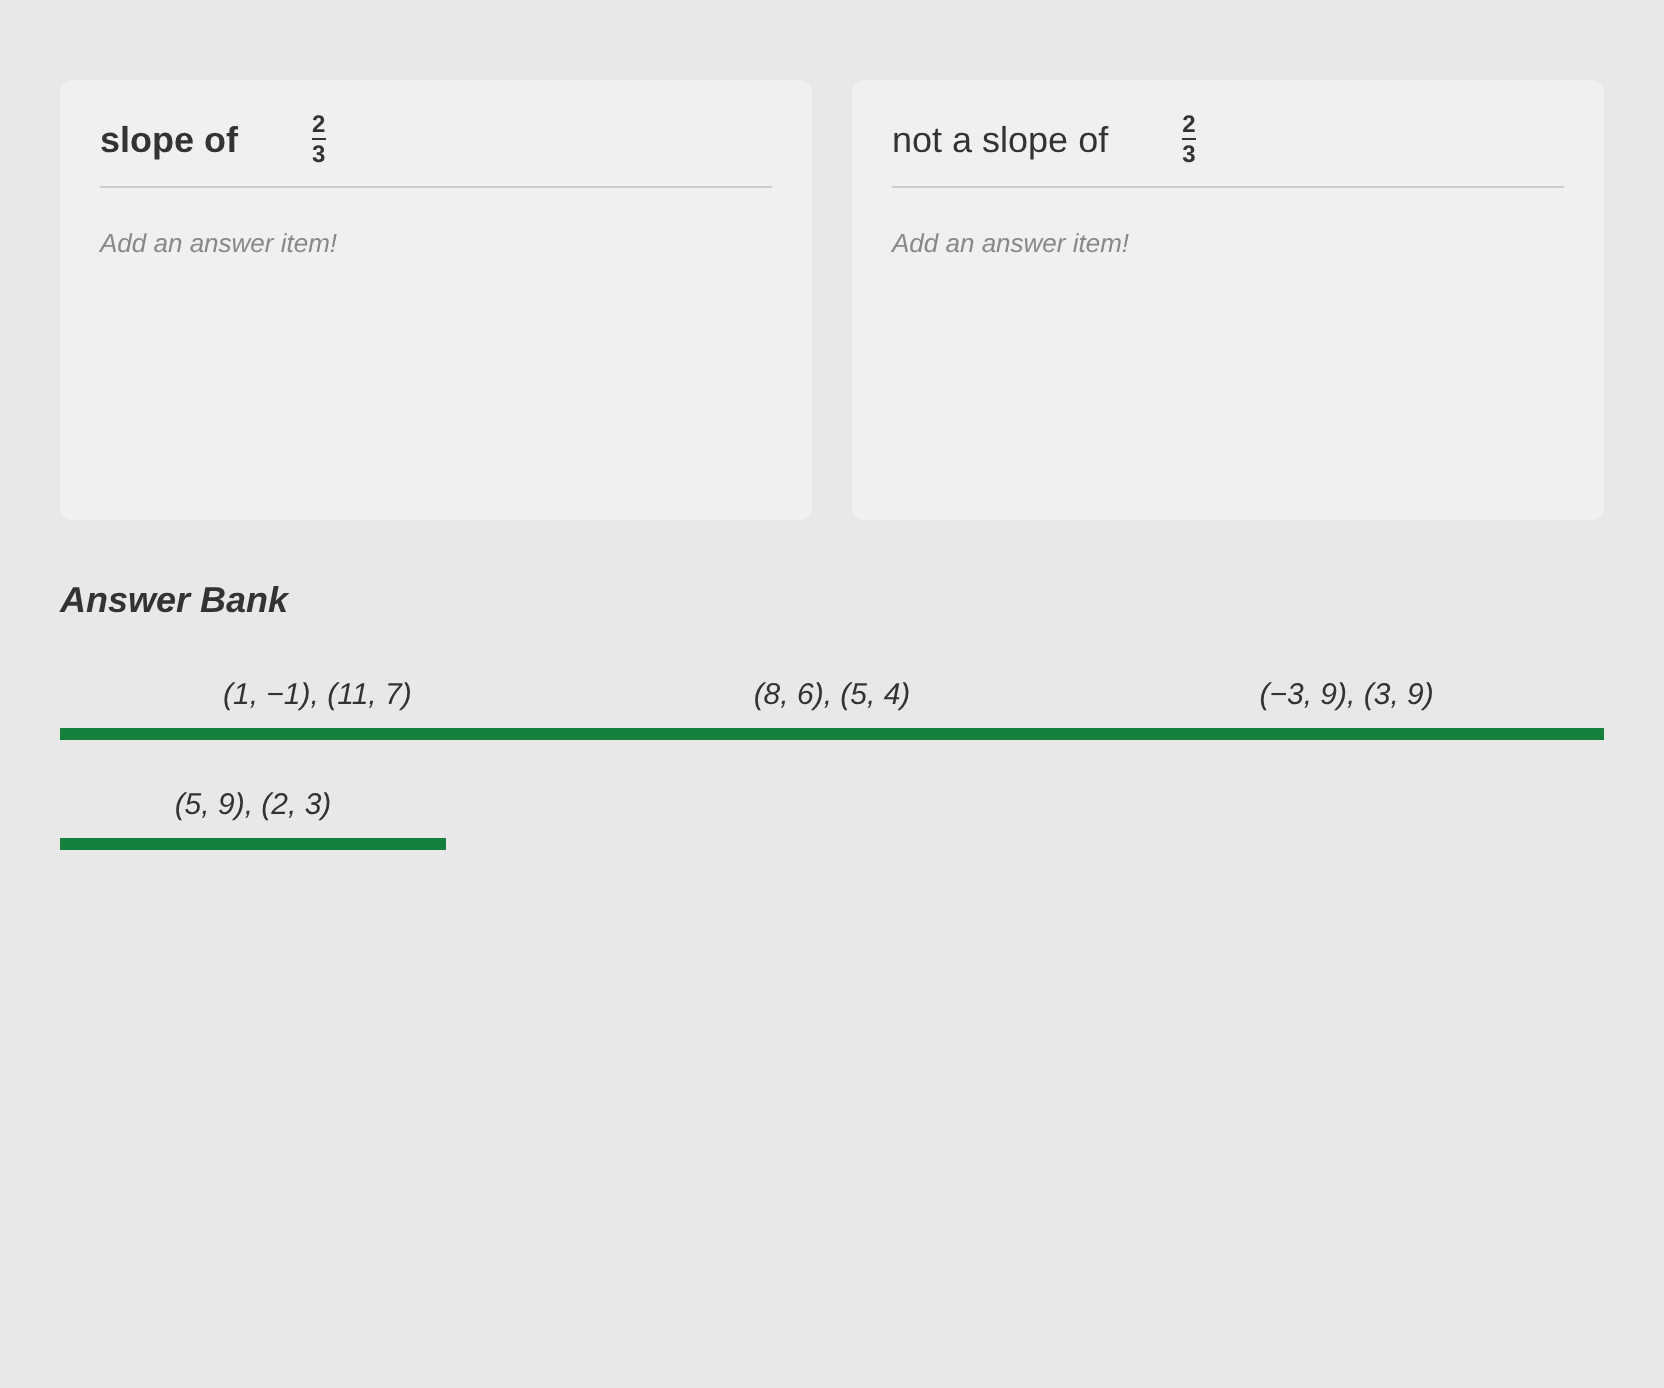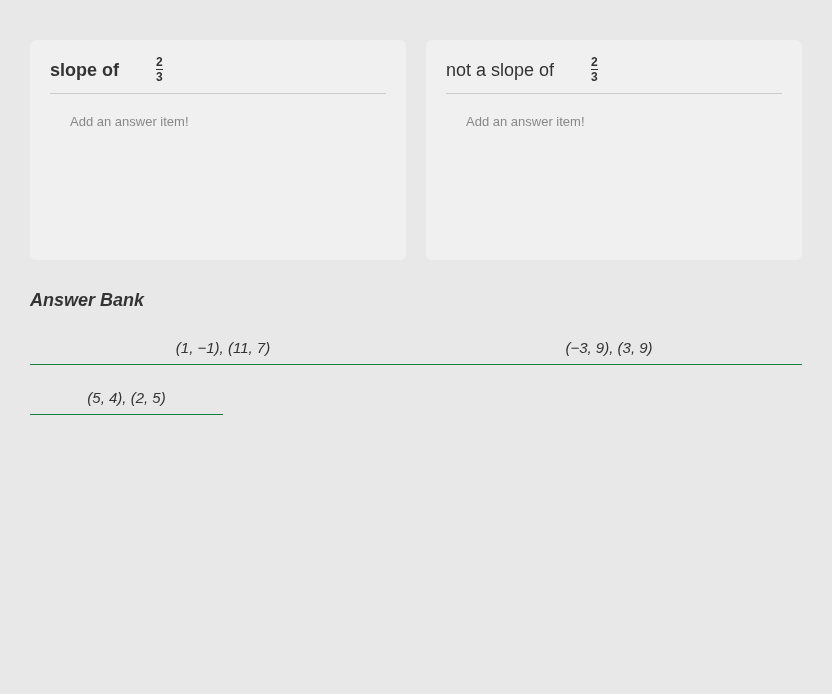--- a/index.html
+++ b/index.html
@@ -76,21 +76,21 @@
     .column-divider {
       width: 100%;
       height: 1px;
       background-color: #ccc;
       margin: 10px 0 20px 0;
     }
 
     .add-answer-text {
       font-size: 13px;
       color: #888;
-      margin-left: 20px;
+      font-style: italic;
     }
 
     .answer-bank-section {
       margin-top: 30px;
       padding: 0 10px;
       font-style: italic;
     }
 
     .answer-bank-title {
       font-size: 18px;
@@ -112,21 +112,21 @@
       align-items: center;
     }
 
     .answer-item {
       flex: 1;
       text-align: center;
       font-size: 15px;
       color: #333;
       cursor: pointer;
       padding: 8px 4px;
-      border-bottom: 1px solid #15803d;
+      border-bottom: 6px solid #15803d;
       white-space: nowrap;
     }
 
     .not-column-header {
       font-size: 18px;
       font-weight: normal;
       color: #333;
     }
   </style>
 </head>
@@ -163,23 +163,24 @@
     </div>
 
   </div>
 
   <div class="answer-bank-section">
     <div class="answer-bank-title">Answer Bank</div>
     <div class="answer-bank-items">
 
       <div class="answer-bank-row">
         <div class="answer-item">(1, −1), (11, 7)</div>
+        <div class="answer-item">(8, 6), (5, 4)</div>
         <div class="answer-item">(−3, 9), (3, 9)</div>
       </div>
 
       <div class="answer-bank-row">
-        <div class="answer-item" style="flex: 0 0 25%; text-align: center;">(5, 4), (2, 5)</div>
+        <div class="answer-item" style="flex: 0 0 25%; text-align: center;">(5, 9), (2, 3)</div>
         <div class="answer-item" style="flex: 3; border-bottom: none;"></div>
       </div>
     </div>
   </div>
 
 </div>
 
 </body></html>

